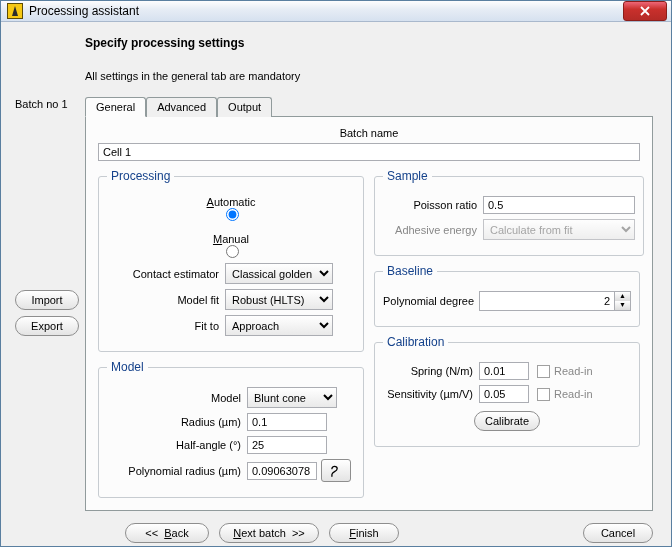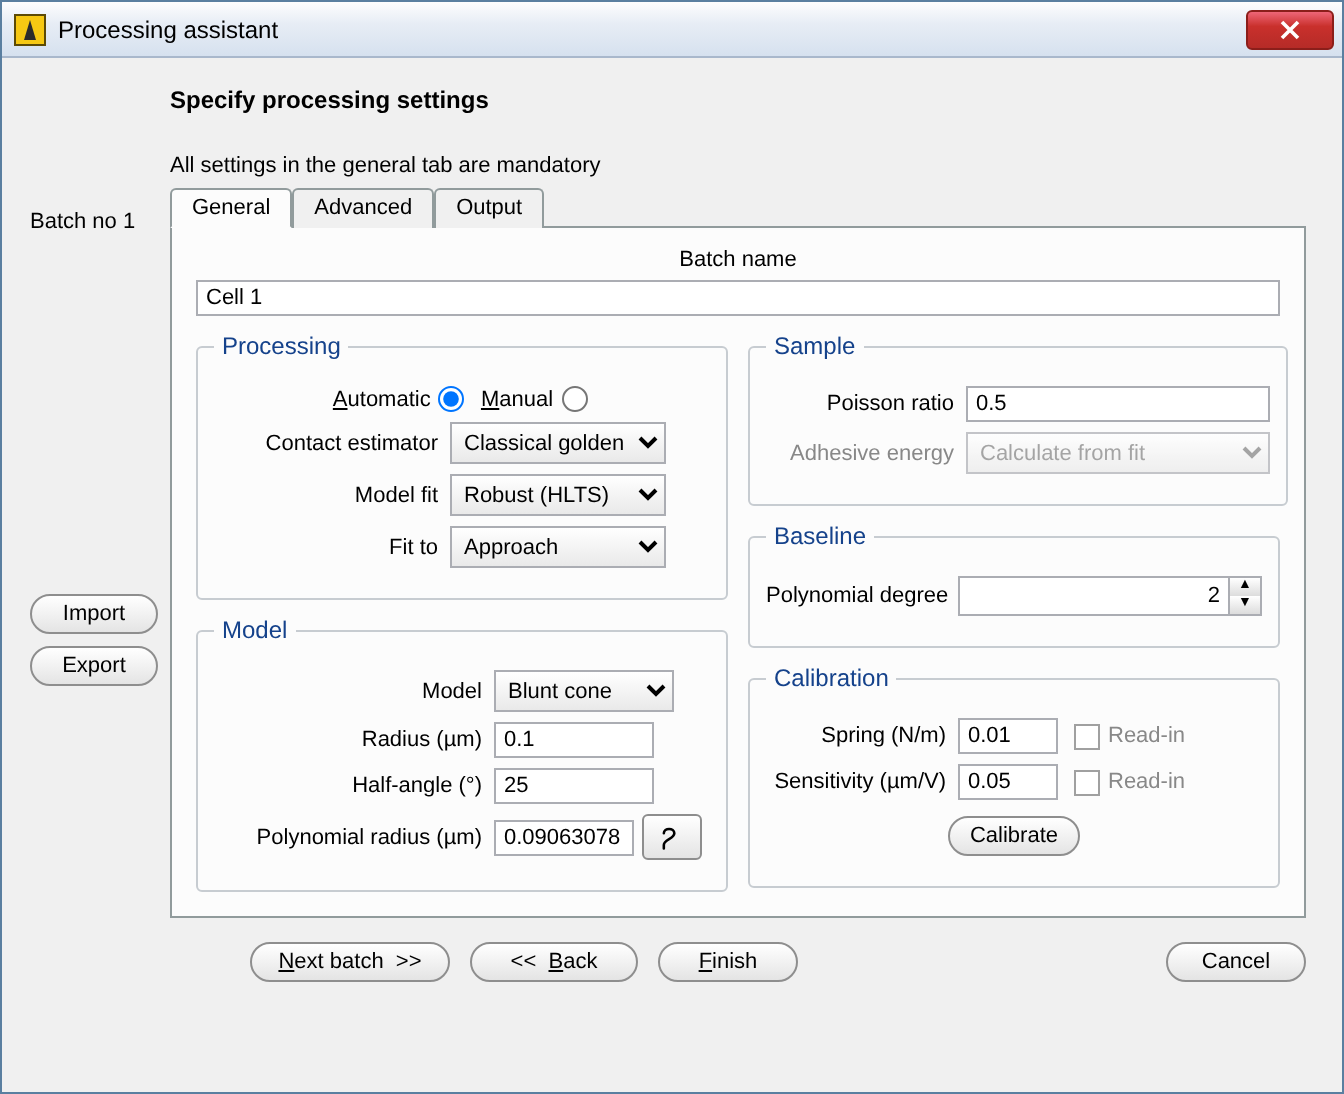--- a/index.html
+++ b/index.html
@@ -64,21 +64,21 @@
   .top-row {
     display: flex;
     align-items: flex-start;
   }
   .left-col {
     width: 110px;
     padding-top: 0;
   }
   .right-col { flex: 1; }
   .heading { font-weight: bold; font-size: 12px; margin-bottom: 20px; }
-  .subheading { font-size: 11px; margin-bottom: 4px; }
+  .subheading { font-size: 11px; margin-bottom: 14px; }
   .batch-label { margin-top: 62px; margin-bottom: 180px; }
   .btn {
     display: inline-block;
     min-width: 60px;
     padding: 3px 10px;
     background: linear-gradient(to bottom,#fff,#e4e4e4);
     border: 1px solid #8e8e8e;
     border-radius: 10px;
     font-size: 11px;
     cursor: pointer;
@@ -204,21 +204,21 @@
         </div>
 
         <div class="tab-body">
           <div class="batch-name-row">Batch name</div>
           <input class="text full" value="Cell 1" style="">
 
           <div class="cols">
             <div>
               <fieldset>
                 <legend>Processing</legend>
-                <div class="form-row" style="justify-content:center;">
+                <div class="form-row" style="justify-content:space-between;flex-direction:column;">
                   <span><span class="underline">A</span>utomatic</span>
                   <input type="radio" class="radio" checked="" style="">
                   &nbsp;&nbsp;
                   <span><span class="underline">M</span>anual</span>
                   <input type="radio" class="radio" style="">
                 </div>
                 <div class="form-row">
                   <div class="lbl w1">Contact estimator</div>
                   <select class="sel w"><option>Classical golden</option></select>
                 </div>
@@ -305,20 +305,20 @@
                   <button class="btn">Calibrate</button>
                 </div>
               </fieldset>
             </div>
           </div>
         </div>
       </div>
     </div>
 
     <div class="footer">
+      <button class="btn" style="min-width:84px">&lt;&lt;&nbsp;&nbsp;<span class="underline">B</span>ack</button>
       <button class="btn" style="min-width:100px"><span class="underline">N</span>ext batch&nbsp;&nbsp;&gt;&gt;</button>
-      <button class="btn" style="min-width:84px">&lt;&lt;&nbsp;&nbsp;<span class="underline">B</span>ack</button>
       <button class="btn" style="min-width:70px"><span class="underline">F</span>inish</button>
       <div class="spacer"></div>
       <button class="btn" style="min-width:70px">Cancel</button>
     </div>
   </div>
 </div>
 
 </body></html>

